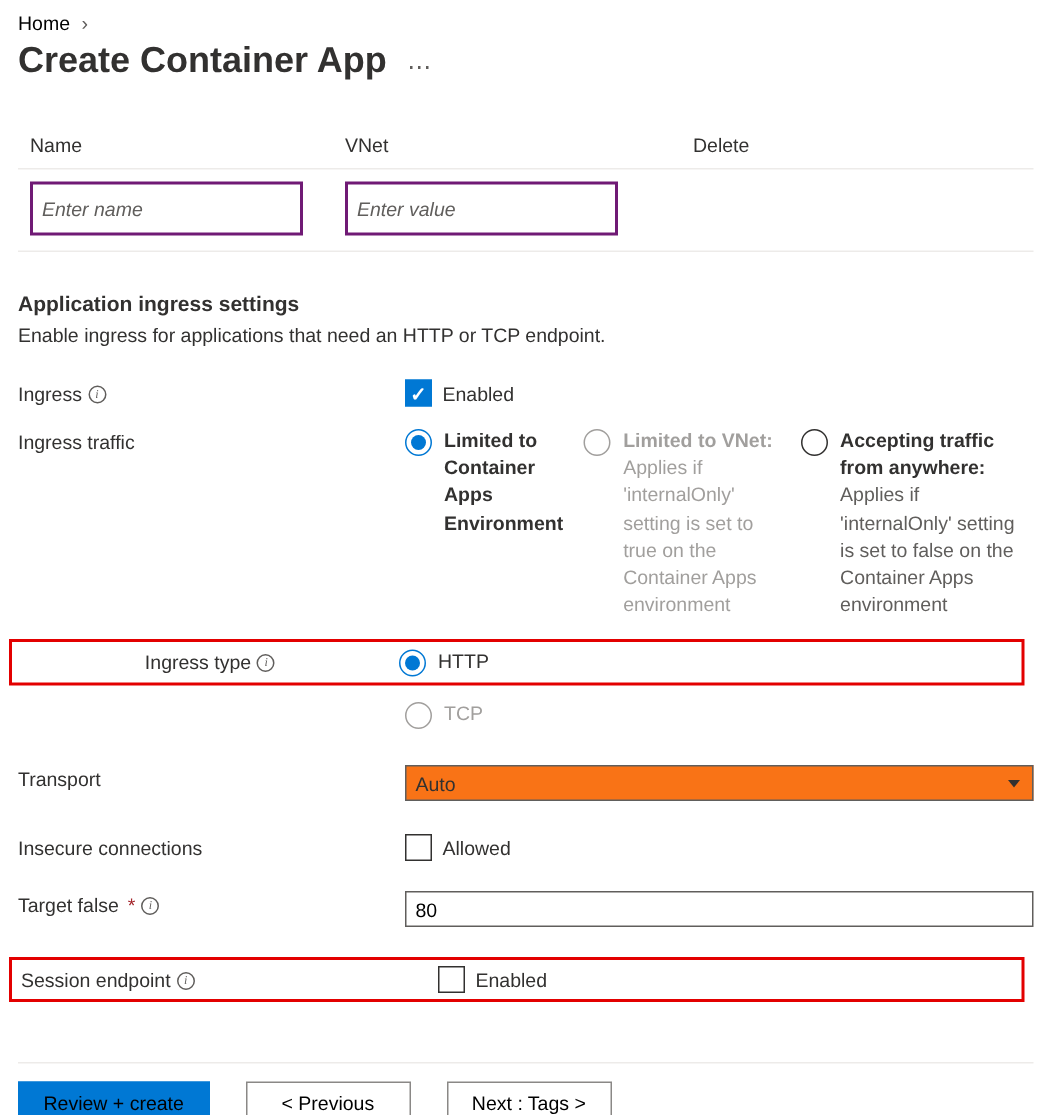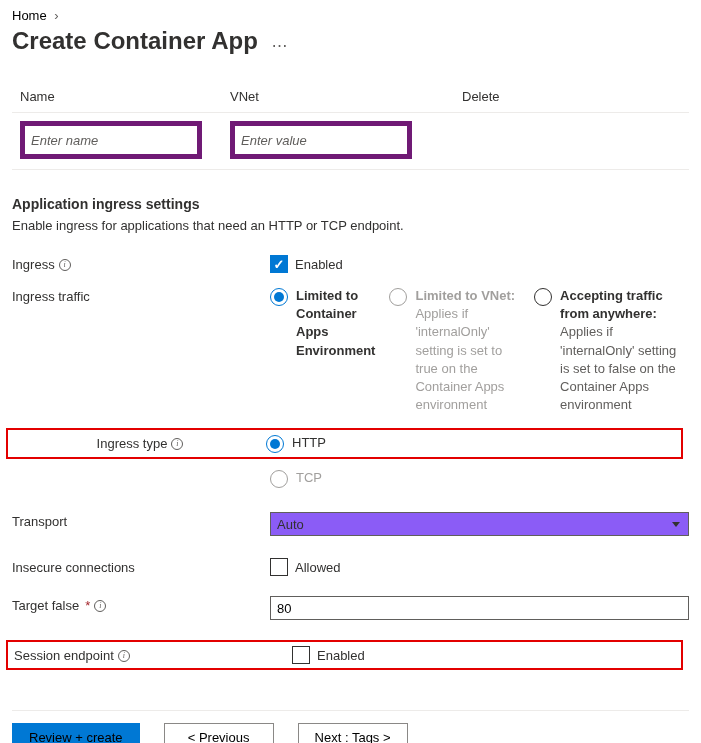--- a/index.html
+++ b/index.html
@@ -17,21 +17,21 @@
     h1 { font-size: 24px; font-weight: 600; margin-bottom: 6px; display: inline-block; }
     .dots { color: #605e5c; margin-left: 10px; font-size: 16px; vertical-align: middle; }
     .env-table { margin-top: 22px; }
     .env-head { display: flex; padding: 6px 0 8px 8px; font-size: 13px; color: #323130; }
     .env-head .col1 { width: 210px; }
     .env-head .col2 { width: 232px; }
     .env-head .col3 { }
     .env-row { display: flex; padding: 4px 0 10px 8px; border-bottom: 1px solid #edebe9; }
     .env-top-border { border-top: 1px solid #edebe9; padding-top: 8px; }
     .text-input {
-      border: 5px solid #701a75;
+      border: 2px solid #701a75;
       height: 36px;
       padding: 14px 6px;
       font-size: 13px;
       font-family: inherit;
       width: 182px;
       outline: none;
     }
     .text-input::placeholder { color: #605e5c; font-style: italic; }
     .env-row .col1 { width: 210px; }
     .env-row .col2 { width: 232px; }
@@ -104,21 +104,21 @@
     .select {
       width: 100%;
       max-width: 430px;
       height: 24px;
       border: 1px solid #605e5c;
       padding: 0 24px 0 6px;
       font-size: 13px;
       position: relative;
       display: flex;
       align-items: center;
-      background: #8b5cf6;
+      background: #f97316;
     }
     .select::after {
       content: "";
       position: absolute;
       right: 8px; top: 9px;
       border-left: 4px solid transparent;
       border-right: 4px solid transparent;
       border-top: 5px solid #323130;
     }
     .wide-input {

